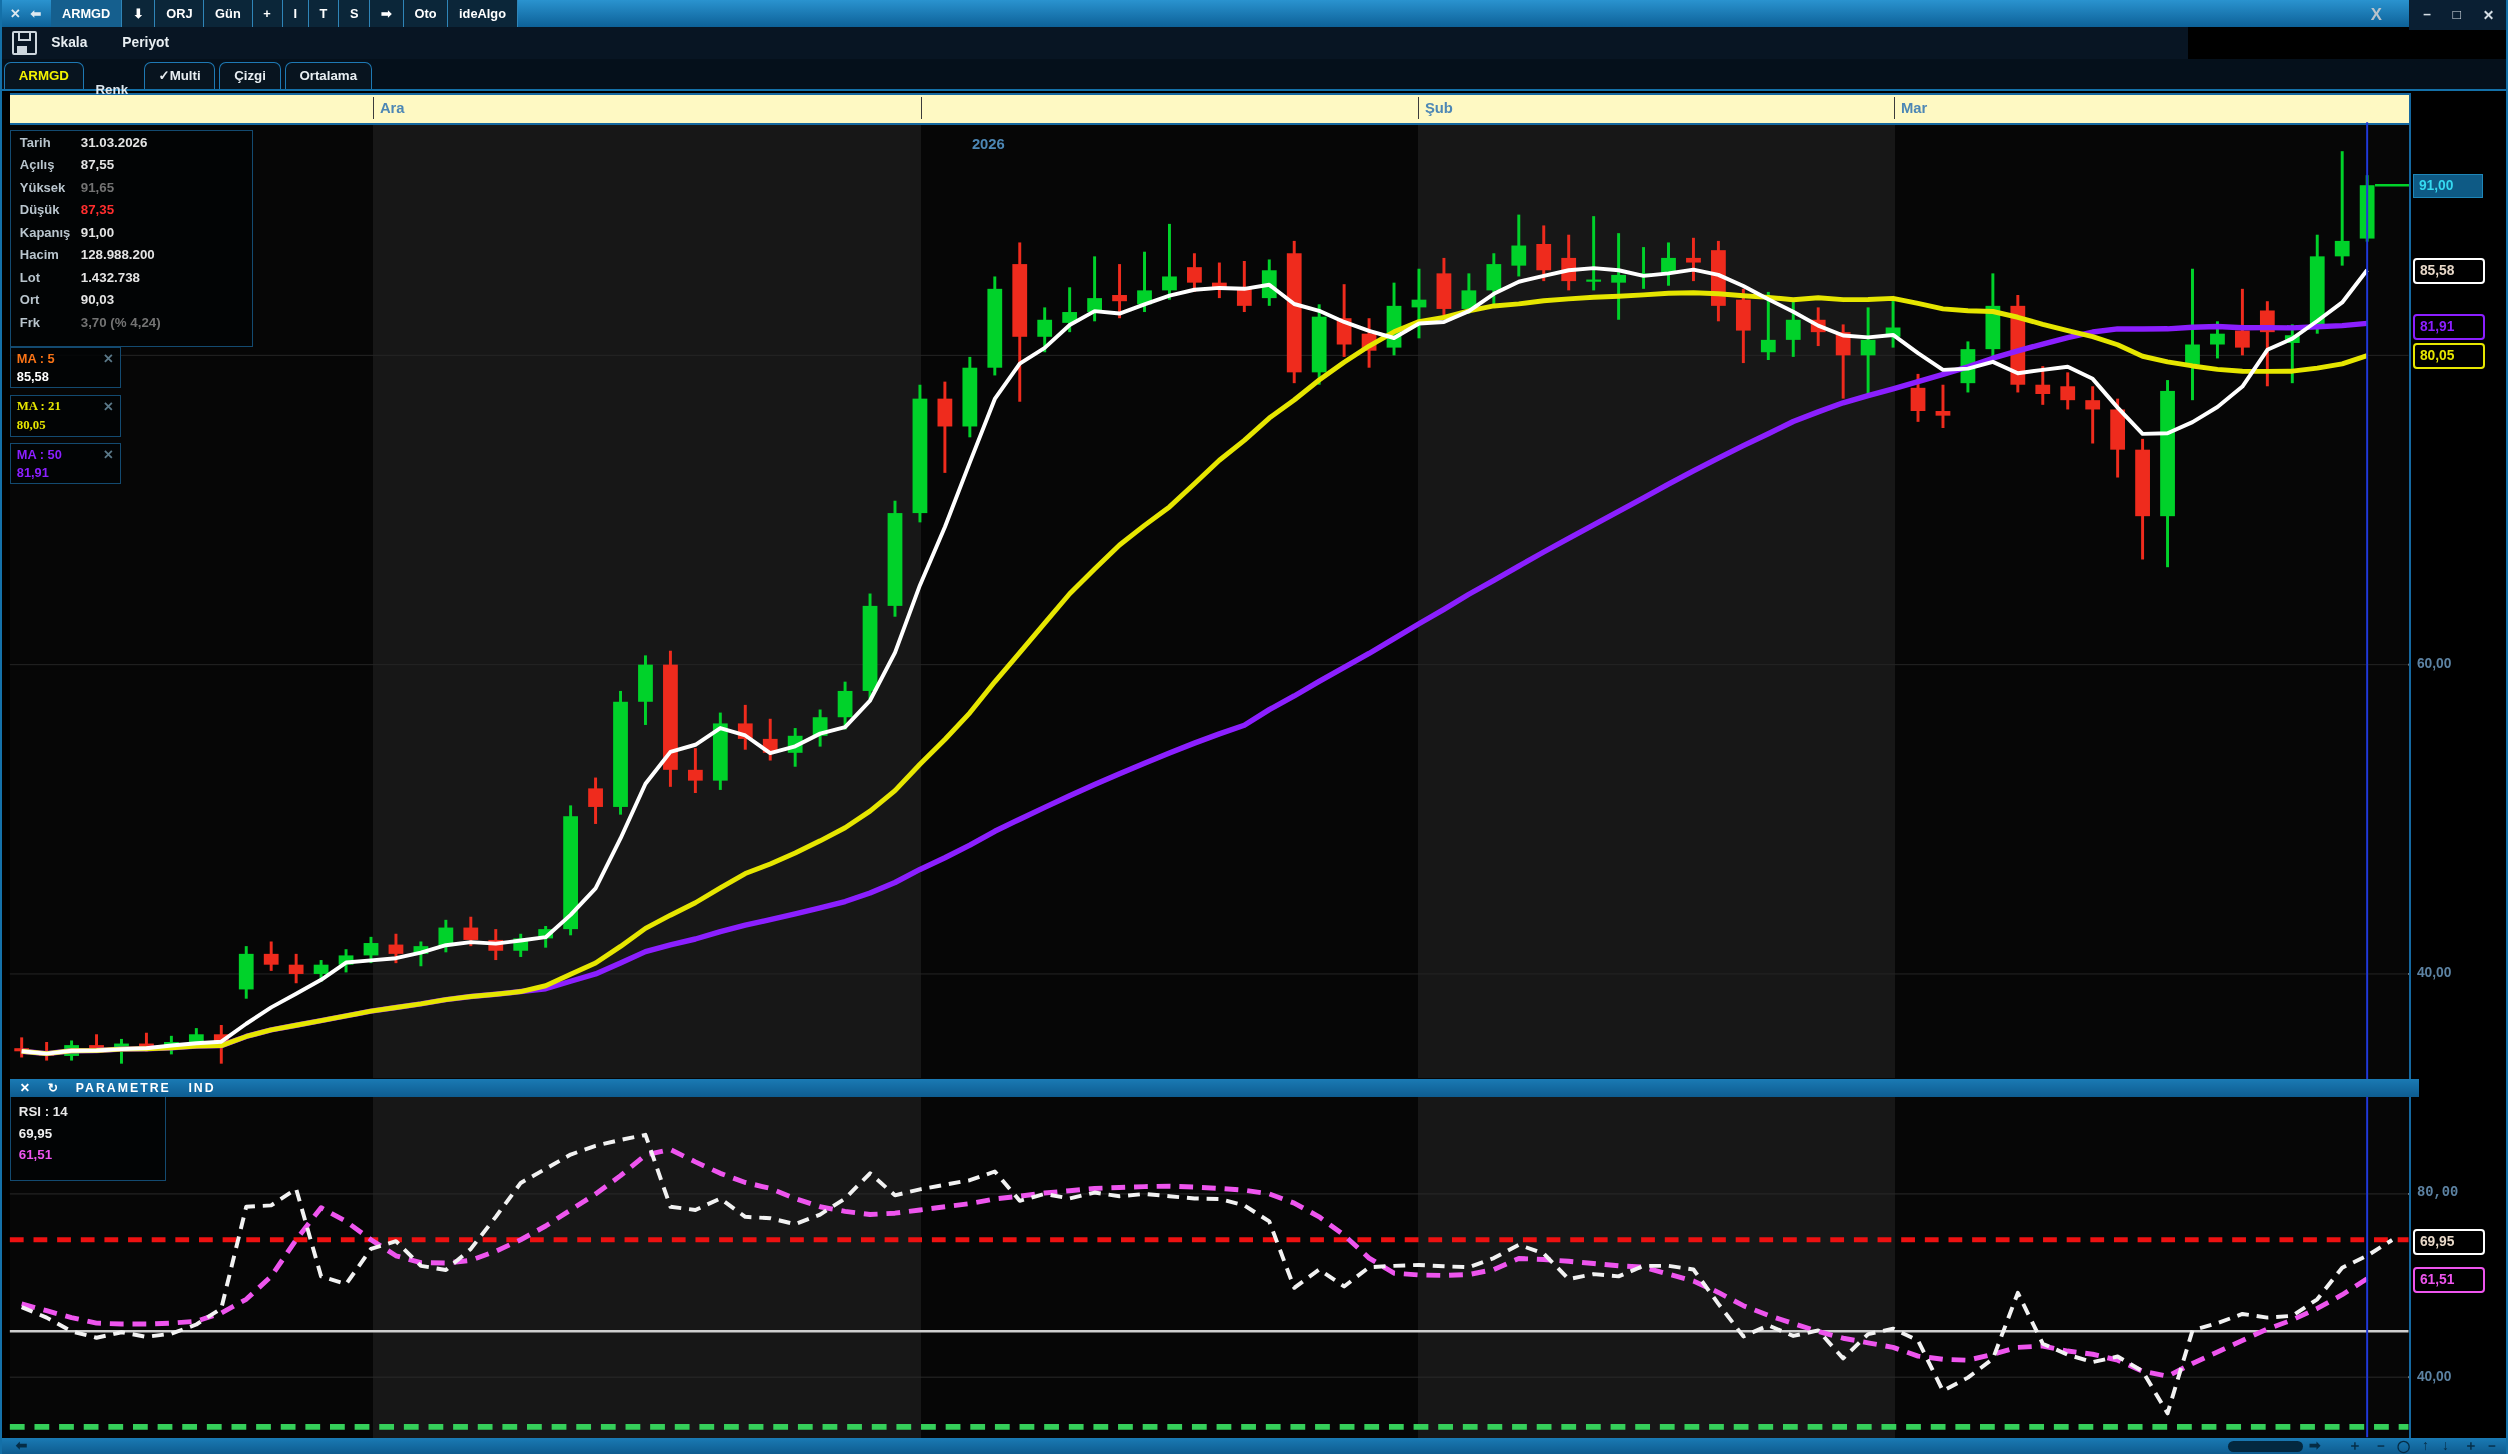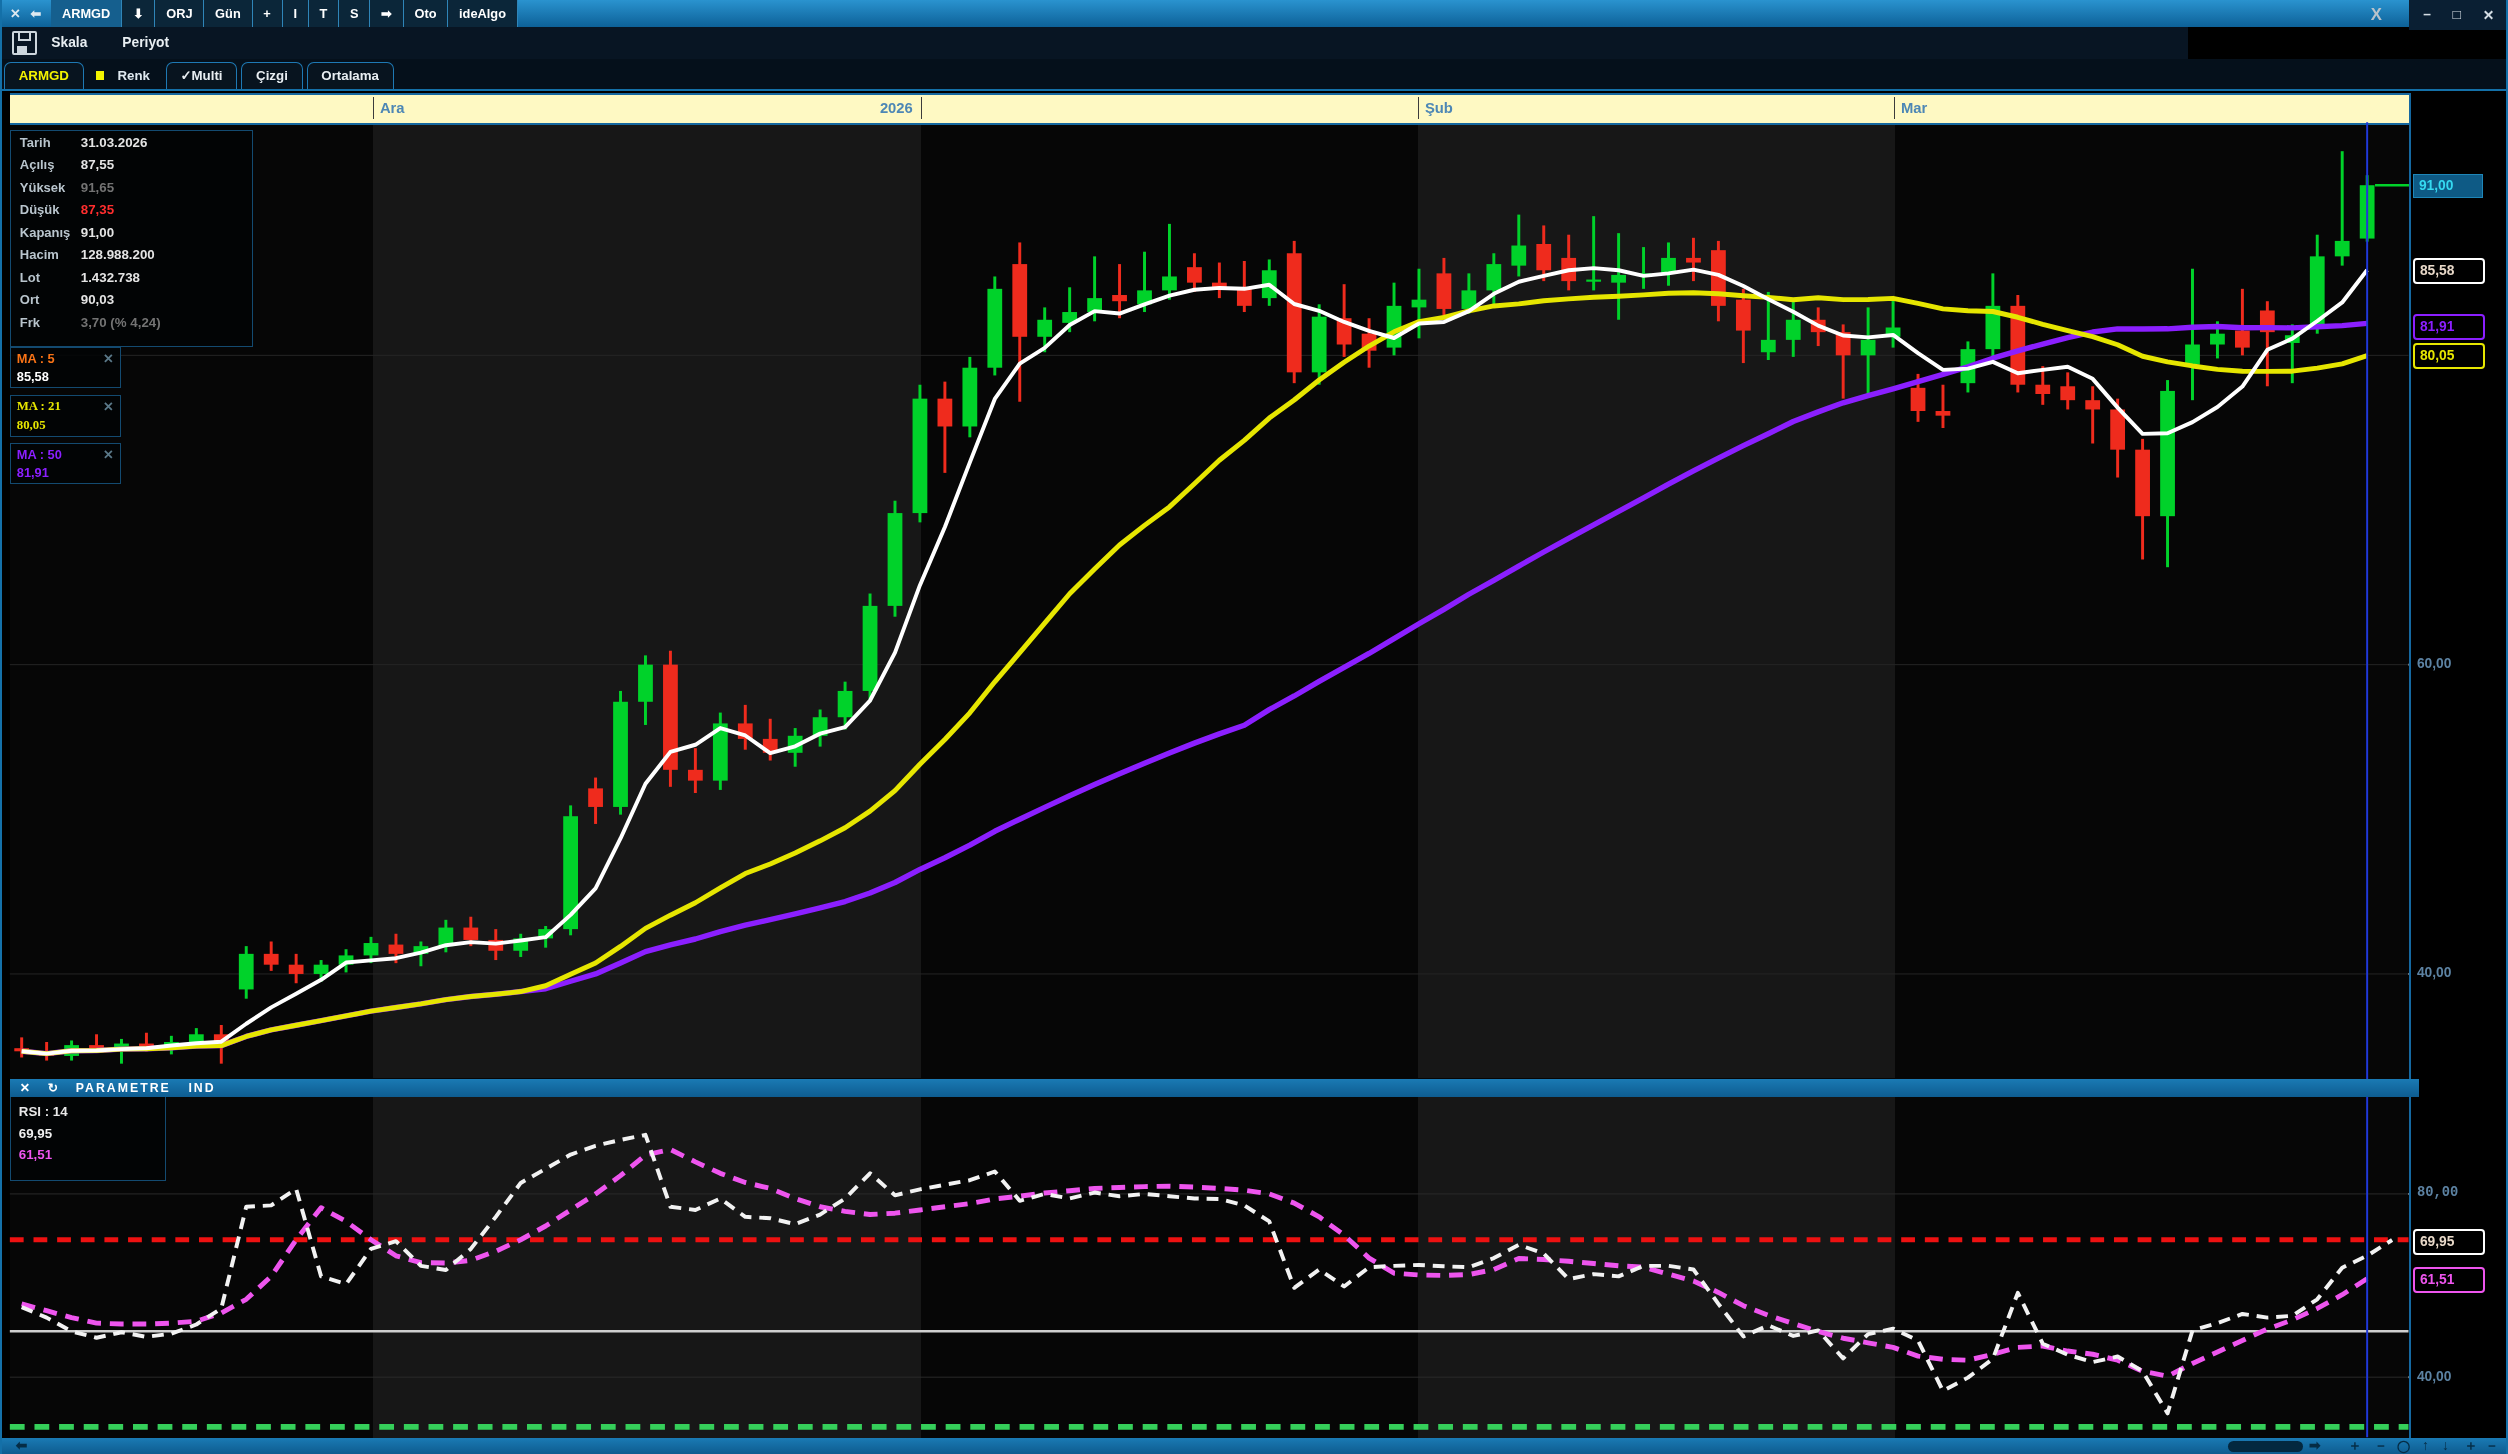--- a/index.html
+++ b/index.html
@@ -24,21 +24,21 @@
   .floppy:before{content:"";position:absolute;left:3.9px;top:0;width:8.9px;height:5.9px;background:#081523;border:2px solid #cdd6dd;border-top:none;}
   .floppy:after{content:"";position:absolute;left:3px;bottom:0;width:9.9px;height:6.9px;background:#cdd6dd;}
   .row2 .lbl{color:#e8eef2;font-size:13.8px;font-weight:bold;margin-right:35px;}
   
   .row3{left:0;top:59px;width:2508px;height:29.6px;background:#05101b;border-bottom:2px solid #1470a8;
         display:flex;align-items:flex-end;z-index:6;}
   .chart-tab{height:25.6px;display:flex;align-items:center;padding:0 13.8px;margin-left:3.9px;
              border:1px solid #1e79b4;border-bottom:none;border-radius:6.9px 6.9px 0 0;background:#08141f;
              color:#e8eef2;font-size:13.3px;font-weight:bold;white-space:nowrap;}
   .chart-tab.sym{color:#f3f300;}
-  .renk{height:25.6px;display:flex;align-items:center;gap:13px;padding:0 11.8px;color:#dfe9f0;font-size:13.3px;font-weight:bold;}
+  .renk{height:25.6px;display:flex;gap:19px;padding:0 11.8px;color:#dfe9f0;font-size:13.3px;font-weight:bold;flex-direction:column;}
   .renk .sq{width:8.9px;height:8.9px;background:#f3f300;display:inline-block;}
   
   .plotbg{left:9.9px;top:93px;width:2399px;height:986px;background:#060606;z-index:0;}
   .rsibg{left:9.9px;top:1096px;width:2399px;height:342px;background:#060606;z-index:0;}
   .col-light{background:#171717;z-index:0;}
   .mheader{left:9.9px;top:93px;width:2399px;height:27.6px;background:#fef9c3;border-top:2px solid #1568a0;
            border-bottom:2px solid #1568a0;z-index:2;}
   .mlabel{position:absolute;top:4.9px;color:#4d87b5;font-size:14.8px;font-weight:bold;}
   .mdiv{position:absolute;top:2px;width:1px;height:21.7px;background:#3c3c3c;}
   svg.layer{left:0;top:0;z-index:3;pointer-events:none;}
@@ -77,21 +77,21 @@
   <div class="abs rsibg"></div>
   <div class="abs col-light" style="left:373px;top:120px;width:548px;height:958px;"></div>
   <div class="abs col-light" style="left:1418px;top:120px;width:477px;height:958px;"></div>
   <div class="abs col-light" style="left:373px;top:1096px;width:548px;height:342px;"></div>
   <div class="abs col-light" style="left:1418px;top:1096px;width:477px;height:342px;"></div>
 
   <div class="abs mheader" id="mheader">
       <span class="mdiv" style="left: 363px;"></span>
       <span class="mlabel" style="left: 370px;">Ara</span>
       <span class="mdiv" style="left: 911px;"></span>
-      <span class="mlabel" style="left: 870px;">2026</span>
+      <span class="mlabel" style="left: 962px; margin-top: 36px;">2026</span>
       <span class="mdiv" style="left: 1408px;"></span>
       <span class="mlabel" style="left: 1415px;">Şub</span>
       <span class="mdiv" style="left: 1884px;"></span>
       <span class="mlabel" style="left: 1891px;">Mar</span>
     </div>
 
   <svg class="abs layer" id="gfx" width="2508" height="1455" viewBox="0 0 2546 1477">
       <line x1="10" y1="360.7" x2="2445" y2="360.7" stroke="#262626" stroke-width="1"></line>
       <line x1="10" y1="674.7" x2="2445" y2="674.7" stroke="#262626" stroke-width="1"></line>
       <line x1="10" y1="988.6999999999999" x2="2445" y2="988.6999999999999" stroke="#262626" stroke-width="1"></line>

